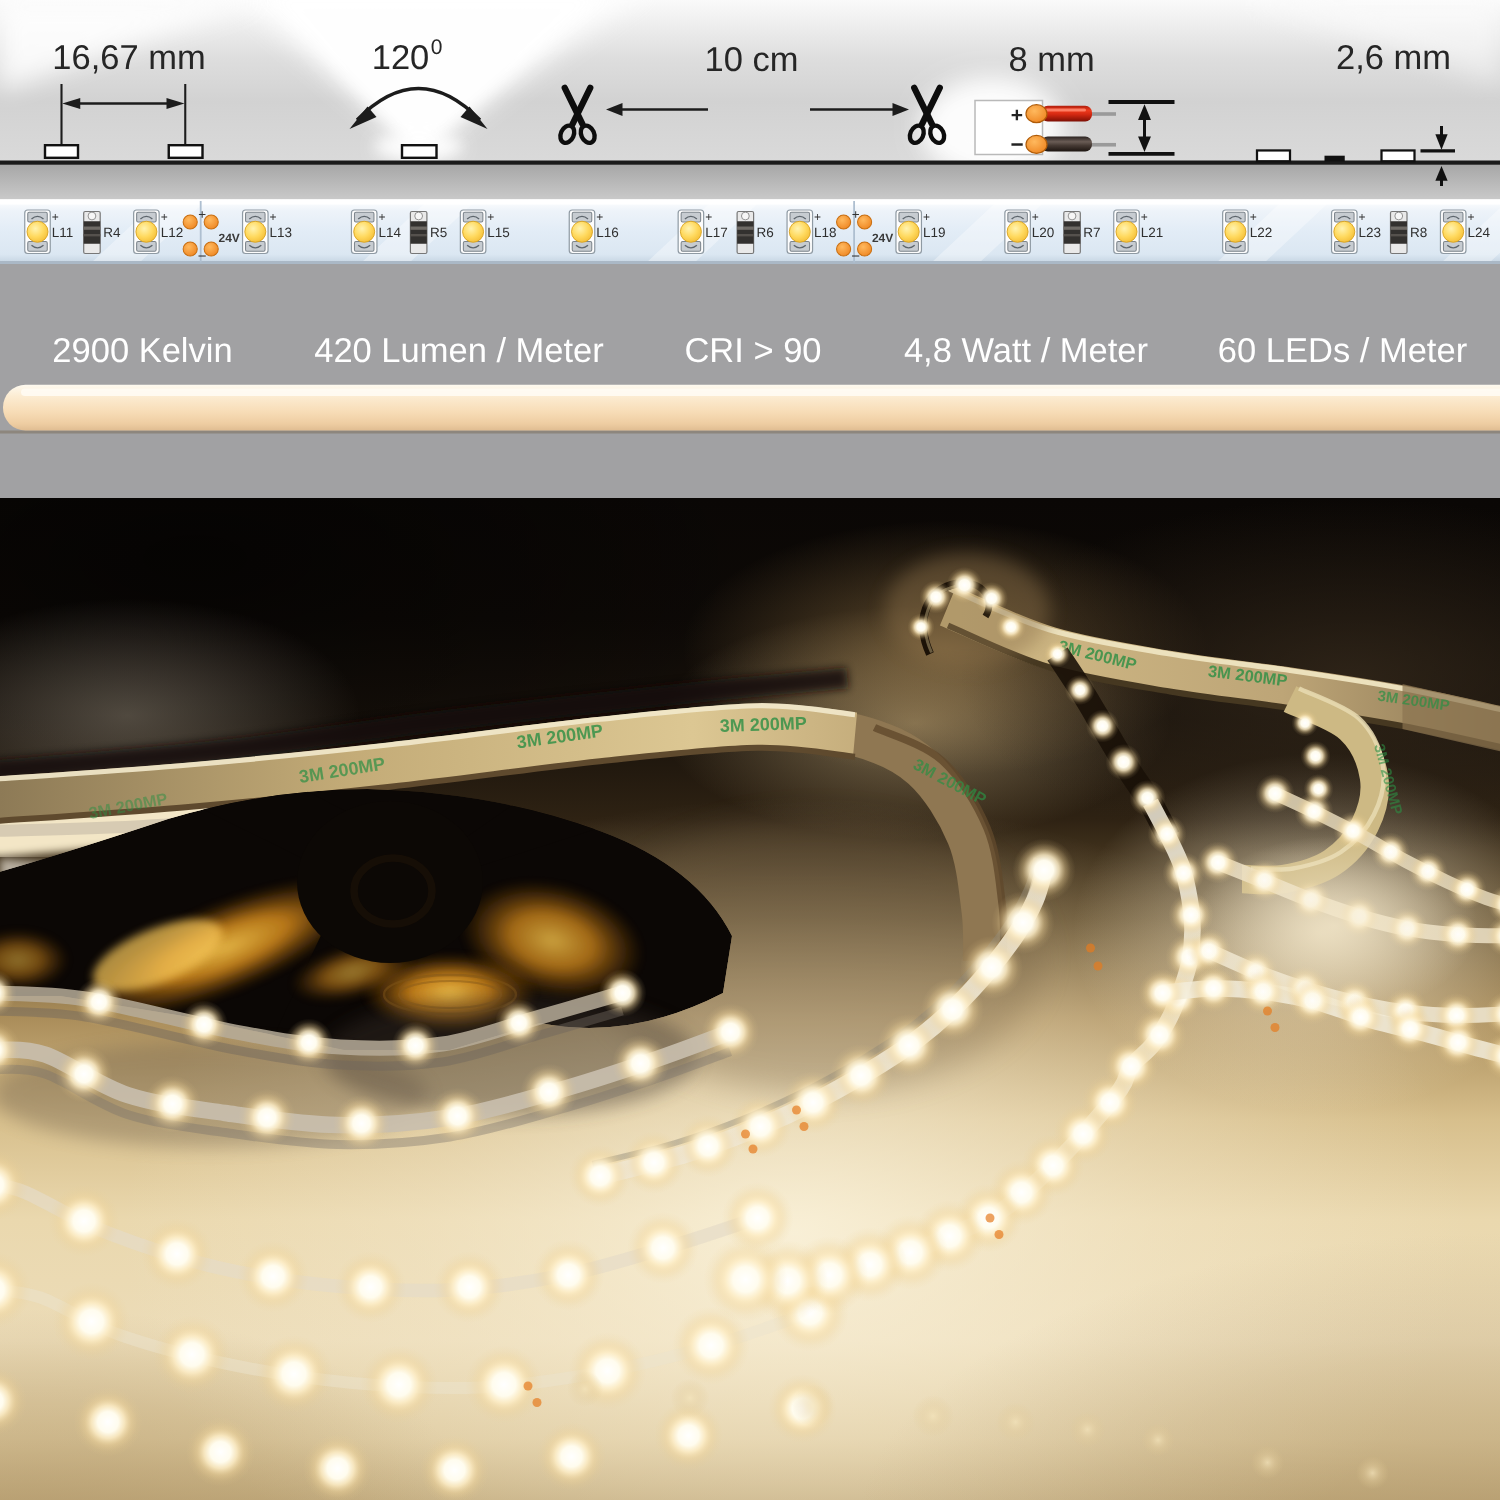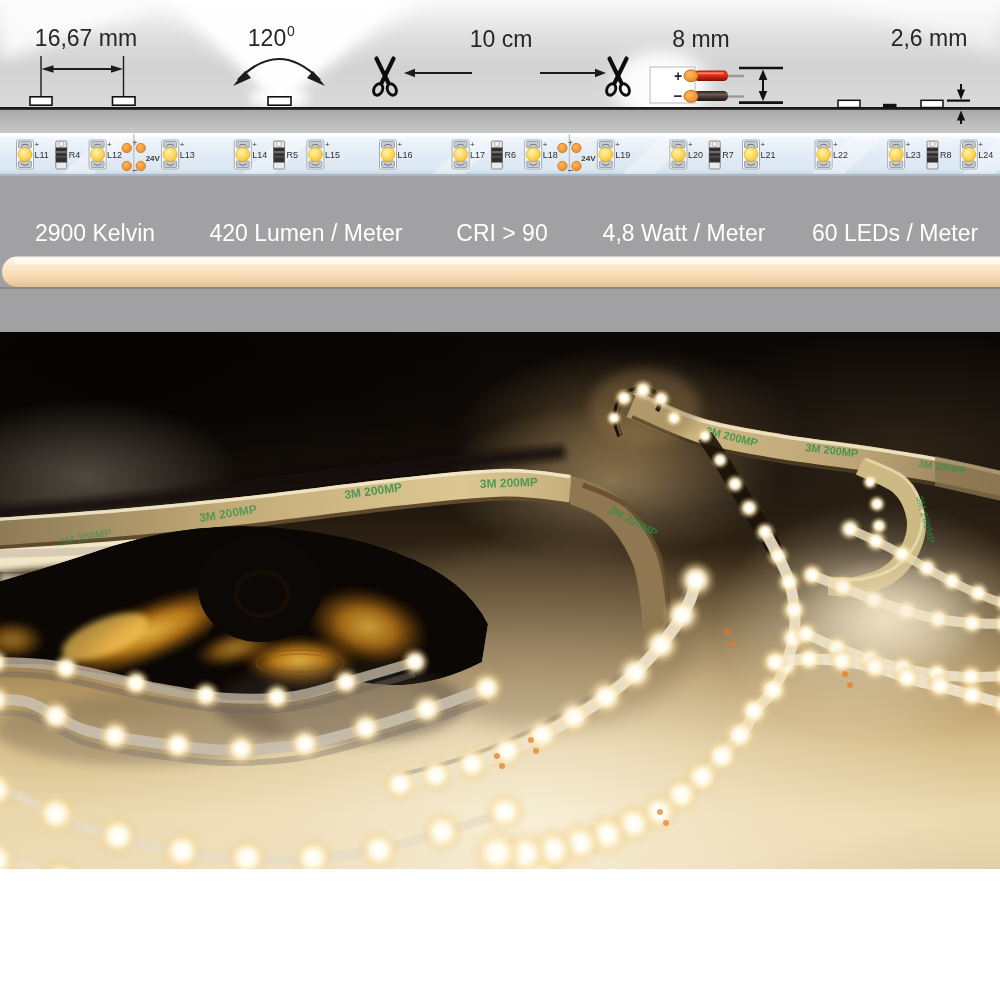--- a/index.html
+++ b/index.html
@@ -1,15 +1,15 @@
 <!DOCTYPE html>
 <html><head><meta charset="utf-8">
 <style>
 html,body{margin:0;padding:0;background:#fff;}
-#page{position:relative;width:1000px;height:869px;overflow:hidden;font-family:"Liberation Sans",sans-serif;}
+#page{position:relative;width:1000px;height:1000px;overflow:hidden;font-family:"Liberation Sans",sans-serif;}
 #top{position:absolute;left:0;top:0;}
 #photo{position:absolute;left:0;top:332px;}
 </style></head>
 <body>
 <div id="page">
 <div id="top"><svg width="1000" height="332" viewBox="0 0 1000 332" font-family="Liberation Sans, sans-serif">
 <defs>
 <linearGradient id="bgtop" x1="0" y1="0" x2="0" y2="1">
  <stop offset="0" stop-color="#fafafa"></stop>
             <stop offset="0.35" stop-color="#dedede"></stop>

